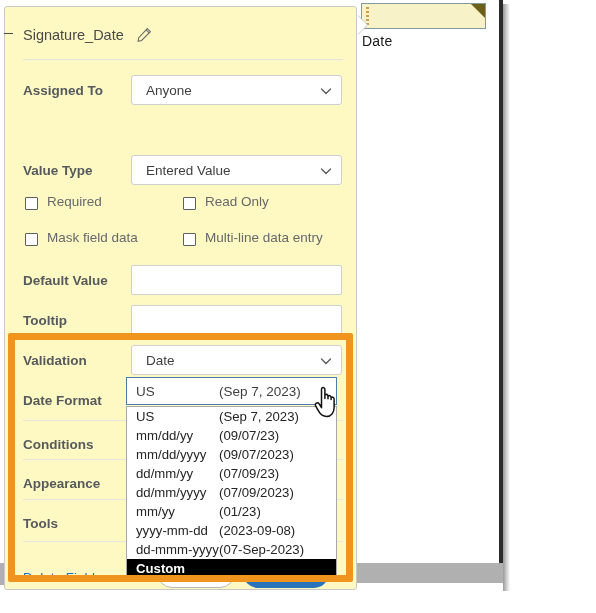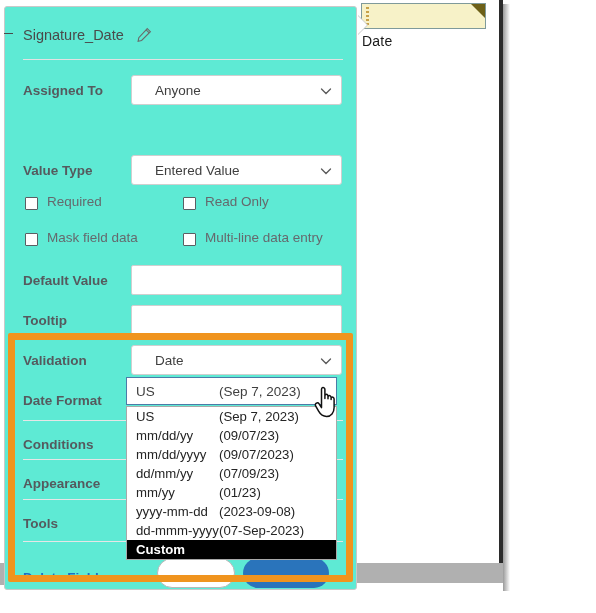--- a/index.html
+++ b/index.html
@@ -46,21 +46,21 @@
     border-top:14px solid #6d6018; border-left:14px solid transparent;
   }
   .doc-field-label {
     position:absolute; left:362px; top:33px;
     font-size:14px; color:#1a1a1a; letter-spacing:.2px;
   }
 
   
   .panel {
     position:absolute; left:4px; top:6px; width:353px; height:584px;
-    background:#5eead4; border:1px solid #c9c9c9; border-radius:3px;
+    background:#fef9c3; border:1px solid #c9c9c9; border-radius:3px;
   }
   .panel-tail-left {
     position:absolute; left:-1px; top:26px; width:9px; height:1px; background:#4a4a4a;
   }
   .panel-tail-right {
     position:absolute; left:352px; top:8px; width:0; height:0;
     border-top:10px solid transparent; border-bottom:10px solid transparent;
     border-left:10px solid #ffffff;
     filter: drop-shadow(1px 0 0 #c9c9c9);
   }
@@ -78,21 +78,21 @@
   .row {
     position:absolute; left:18px; width:320px; height:30px;
     display:flex; align-items:center;
   }
   .row-label {
     width:108px; font-size:13.5px; font-weight:bold; color:#555a5e;
   }
   .sel {
     position:relative; width:211px; height:30px;
     border:1px solid #cfcfcf; border-radius:3px; background:#ffffff;
-    display:flex; align-items:center; padding-left:23px;
+    display:flex; align-items:center; padding-left:14px;
     font-size:13.5px; color:#3f3f3f;
   }
   .sel .chev {
     position:absolute; right:9px; top:9px; width:12px; height:12px;
   }
   .txt {
     width:211px; height:30px; border:1px solid #cfcfcf; border-radius:2px; background:#fff;
   }
 
   
@@ -107,21 +107,21 @@
 
   
   .sect {
     position:absolute; left:18px; width:320px;
     font-size:13.5px; font-weight:bold; color:#555a5e;
   }
   .sect-div { position:absolute; left:18px; width:320px; height:1px; background:#e6e6e6; }
 
   .delete-link {
     position:absolute; left:18px; top:563px;
-    font-size:13.5px; color:#1f6fc4; cursor:pointer;font-weight:bold;
+    font-size:13.5px; color:#1f6fc4; cursor:pointer;
   }
 
   
   .btn-cancel {
     position:absolute; left:152px; top:551px; width:78px; height:30px;
     border:1px solid #b8b8b8; border-radius:15px; background:#ffffff;
   }
   .btn-save {
     position:absolute; left:238px; top:551px; width:86px; height:30px;
     border-radius:15px; background:#2a74bb;
@@ -281,20 +281,24 @@
     </div>
     <div class="dd-item">
       <span class="k">mm/dd/yyyy</span>
       <span class="v">(09/07/2023)</span>
     </div>
     <div class="dd-item">
       <span class="k">dd/mm/yy</span>
       <span class="v">(07/09/23)</span>
     </div>
     <div class="dd-item">
+      <span class="k">dd/mm/yyyy</span>
+      <span class="v">(07/09/2023)</span>
+    </div>
+    <div class="dd-item">
       <span class="k">mm/yy</span>
       <span class="v">(01/23)</span>
     </div>
     <div class="dd-item">
       <span class="k">yyyy-mm-dd</span>
       <span class="v">(2023-09-08)</span>
     </div>
     <div class="dd-item">
       <span class="k">dd-mmm-yyyy</span>
       <span class="v">(07-Sep-2023)</span>

